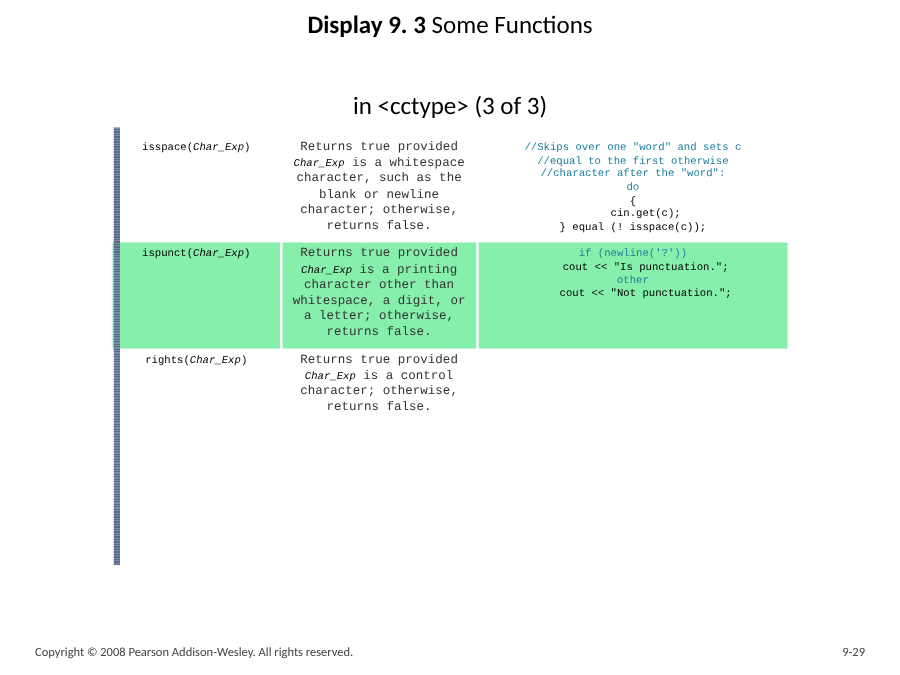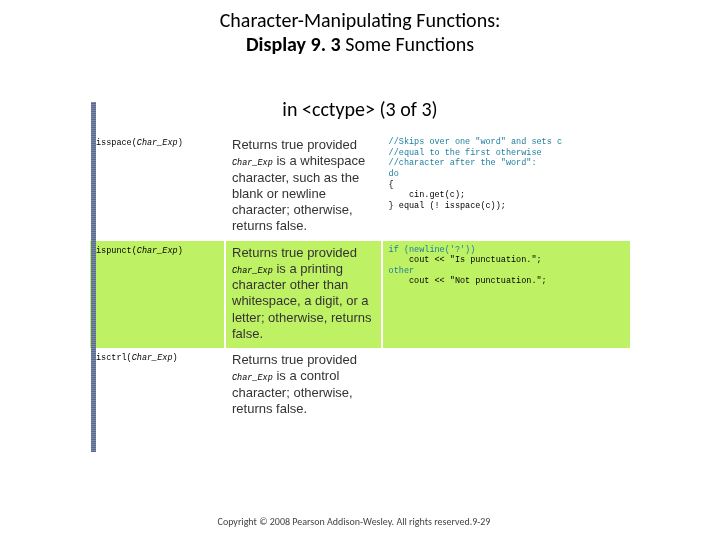--- a/index.html
+++ b/index.html
@@ -20,70 +20,70 @@
   .title-block .line2 { font-size: 20px; }
   .title-block .line2 b { font-weight: 700; }
   .title-block .line3 { font-size: 20px; margin-top: 41px; }
   .table-wrap {
     margin: 6px 90px 0 90px;
   }
   table {
     width: 100%;
     border-collapse: collapse;
     table-layout: fixed;
+    text-align: center;
   }
   col.c1 { width: 25%; }
   col.c2 { width: 29%; }
   col.c3 { width: 46%; }
   tr.odd td { background: #fff; }
-  tr.even td { background: #bef264; }
+  tr.even td { background: #86efac; }
   td {
     vertical-align: top;
     font-size: 8.5px;
     line-height: 1.25;
     padding: 4px 6px 6px 6px;
     color: #333;
     border-left: 2px solid #fff;
   }
   td:first-child { border-left: none; }
   .mono { font-family: "Courier New", monospace; font-size: 8.5px; color: #000; }
   .monoi { font-family: "Courier New", monospace; font-style: italic; font-size: 8.5px; color: #000; }
-  .desc { font-family: Liberation Sans, sans-serif; font-size: 13px; color: #333; }
+  .desc { font-family: Liberation Mono, monospace; font-size: 10px; color: #333; }
   .code-comment { color: #1e7e9e; font-family: "Courier New", monospace; }
   .code-kw { color: #1e7e9e; font-family: "Courier New", monospace; }
   .code { color: #000; font-family: "Courier New", monospace; white-space: pre; }
   .sidebar {
     position: absolute;
     left: 91px;
     top: 102px;
     width: 5px;
     height: 350px;
     background: repeating-linear-gradient(
       0deg,
       #5a6a88 0px, #5a6a88 1px,
       #7a8aae 1px, #7a8aae 2px
     );
   }
   .footer {
     position: absolute;
     bottom: 12px;
-    left: 16px;
+    left: 28px;
     right: 28px;
     display: flex;
-    justify-content: center;
+    justify-content: space-between;
     font-size: 10px;
     color: #444;
     font-family: Calibri, Arial, sans-serif;
   }
 </style>
 </head>
 <body>
 
 <div class="title-block">
-  <div class="line1">Character-Manipulating Functions:</div>
   <div class="line2">
     <b>Display 9. 3</b><span>  Some Functions</span>
   </div>
   <div class="line3">in &lt;cctype&gt; (3 of 3)</div>
 </div>
 
 <div class="sidebar"></div>
 
 <div class="table-wrap">
   <table>
@@ -115,21 +115,21 @@
           <td>
             <div>
               <div class="code-kw">if (newline('?'))</div>
               <div class="code">    cout &lt;&lt; "Is punctuation.";</div>
               <div class="code-kw">other</div>
               <div class="code">    cout &lt;&lt; "Not punctuation.";</div>
             </div>
           </td>
         </tr>
         <tr class="odd">
-          <td><span class="mono">isctrl(</span><span class="monoi">Char_Exp</span><span class="mono">)</span></td>
+          <td><span class="mono">rights(</span><span class="monoi">Char_Exp</span><span class="mono">)</span></td>
           <td><span class="desc">Returns true provided </span><span class="monoi">Char_Exp</span><span class="desc"> is a control character; otherwise, returns false.</span></td>
           <td>
             <div></div>
           </td>
         </tr>
       </tbody>
   </table>
 </div>
 
 <div class="footer">

